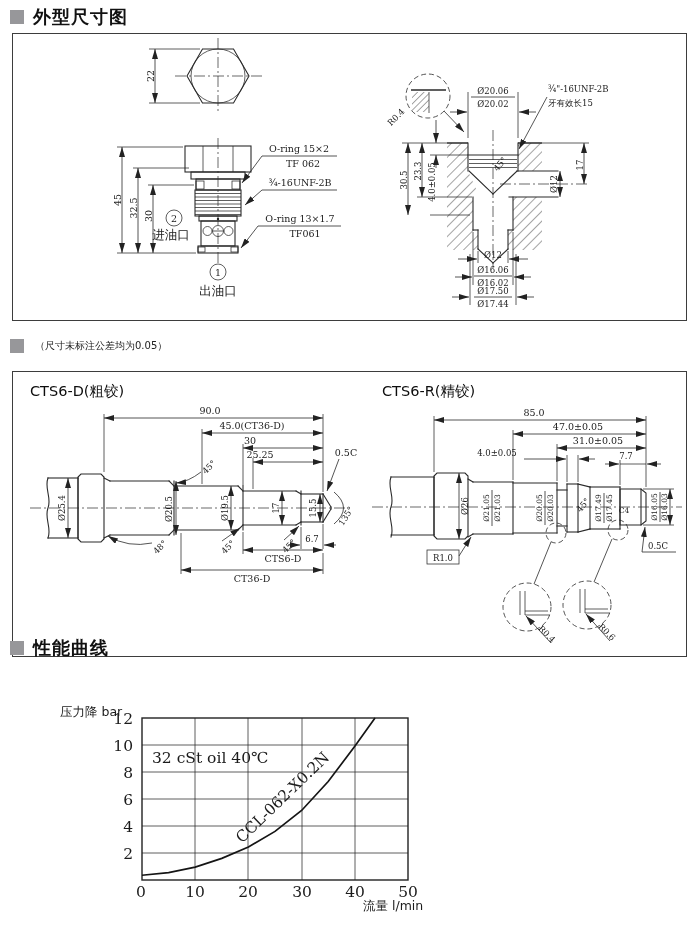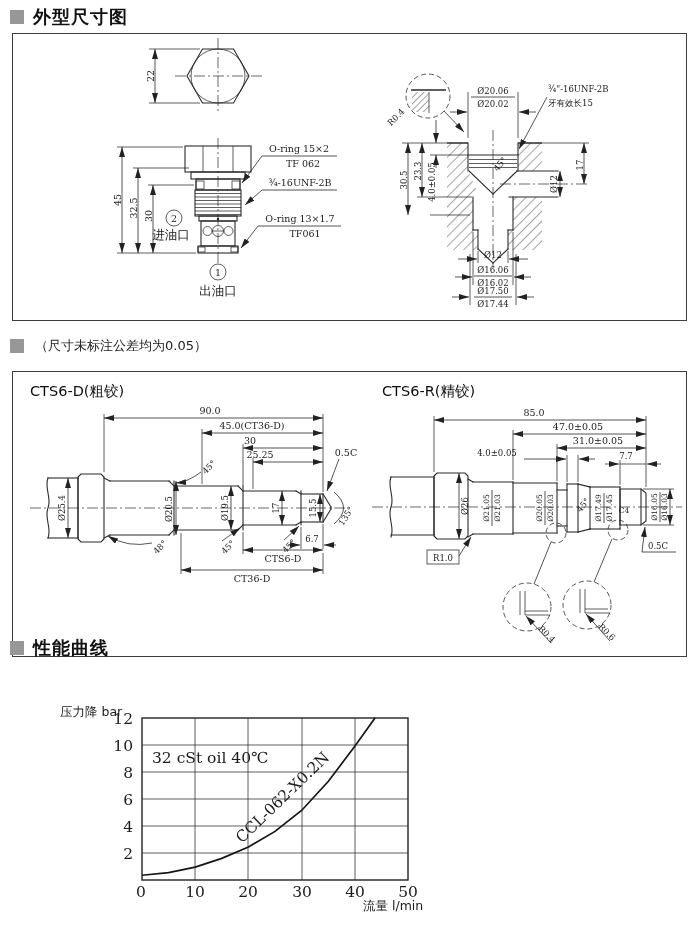--- a/index.html
+++ b/index.html
@@ -1,21 +1,21 @@
 <!DOCTYPE html>
 <html><head>
 <meta charset="utf-8">
 <style>
   html,body{margin:0;padding:0;}
   body{width:700px;height:931px;background:#ffffff;position:relative;overflow:hidden;
        font-family:"DejaVu Sans",sans-serif;}
   .sec-head{position:absolute;left:10px;display:flex;align-items:center;gap:9px;height:20px;}
   .bullet{width:14px;height:14px;background:#97979a;display:inline-block;flex:0 0 auto;}
   .sec-title{font-size:18px;font-weight:bold;color:#111;letter-spacing:1px;line-height:20px;}
-  .sec-note{font-size:13px;color:#222;font-weight:normal;margin-left:2px;}
+  .sec-note{font-size:10px;color:#222;font-weight:normal;margin-left:2px;}
   .frame{position:absolute;left:12px;width:675px;border:1.2px solid #3d3d3d;background:#fff;box-sizing:border-box;}
   #dwg{position:absolute;left:0;top:0;pointer-events:none;}
   
   .ln{stroke:#2a2a2a;stroke-width:1.1;fill:none;stroke-linecap:square;}
   .lw{stroke:#2a2a2a;stroke-width:1.5;fill:none;}
   .thin{stroke:#2a2a2a;stroke-width:.75;fill:none;}
   .dim{stroke:#2a2a2a;stroke-width:.8;fill:none;}
   .cl{stroke:#2a2a2a;stroke-width:.7;fill:none;stroke-dasharray:11 3 2 3;}
   .dash{stroke:#2a2a2a;stroke-width:.8;fill:none;stroke-dasharray:5 3;}
   text{fill:#1b1b1b;}

